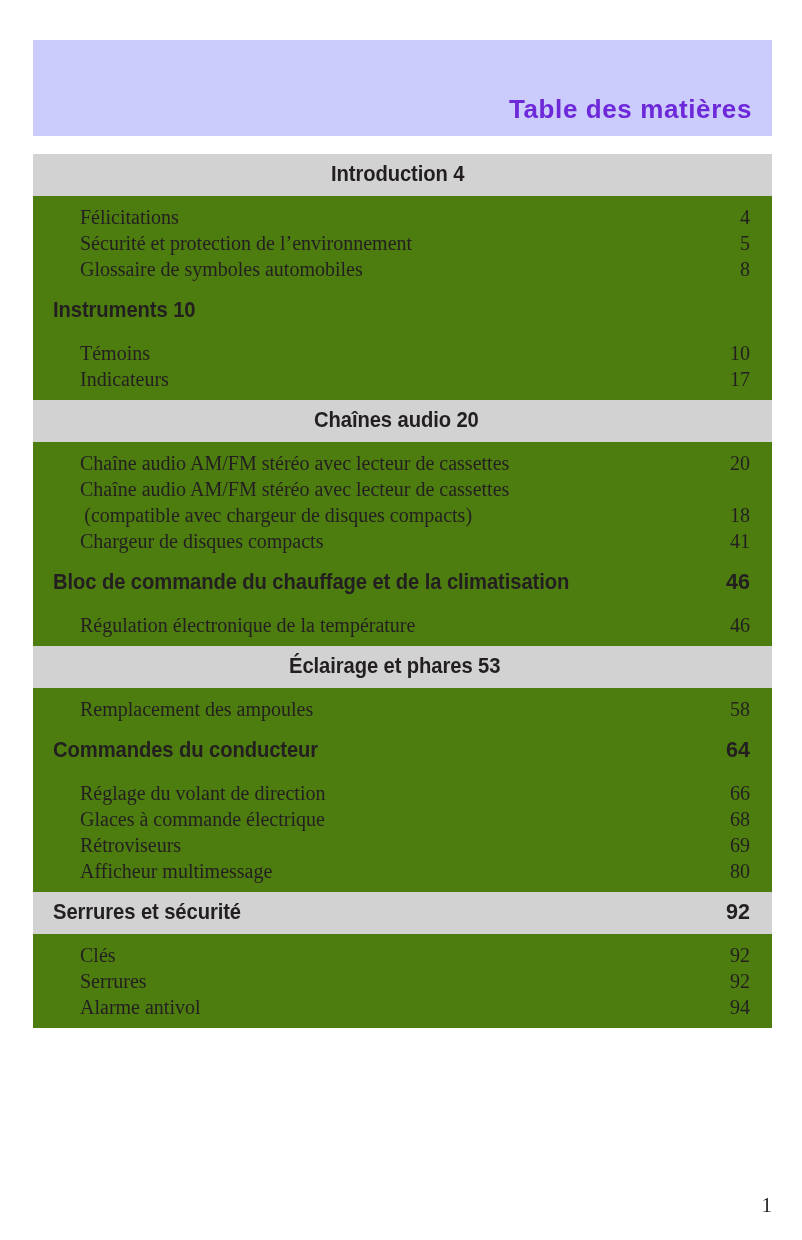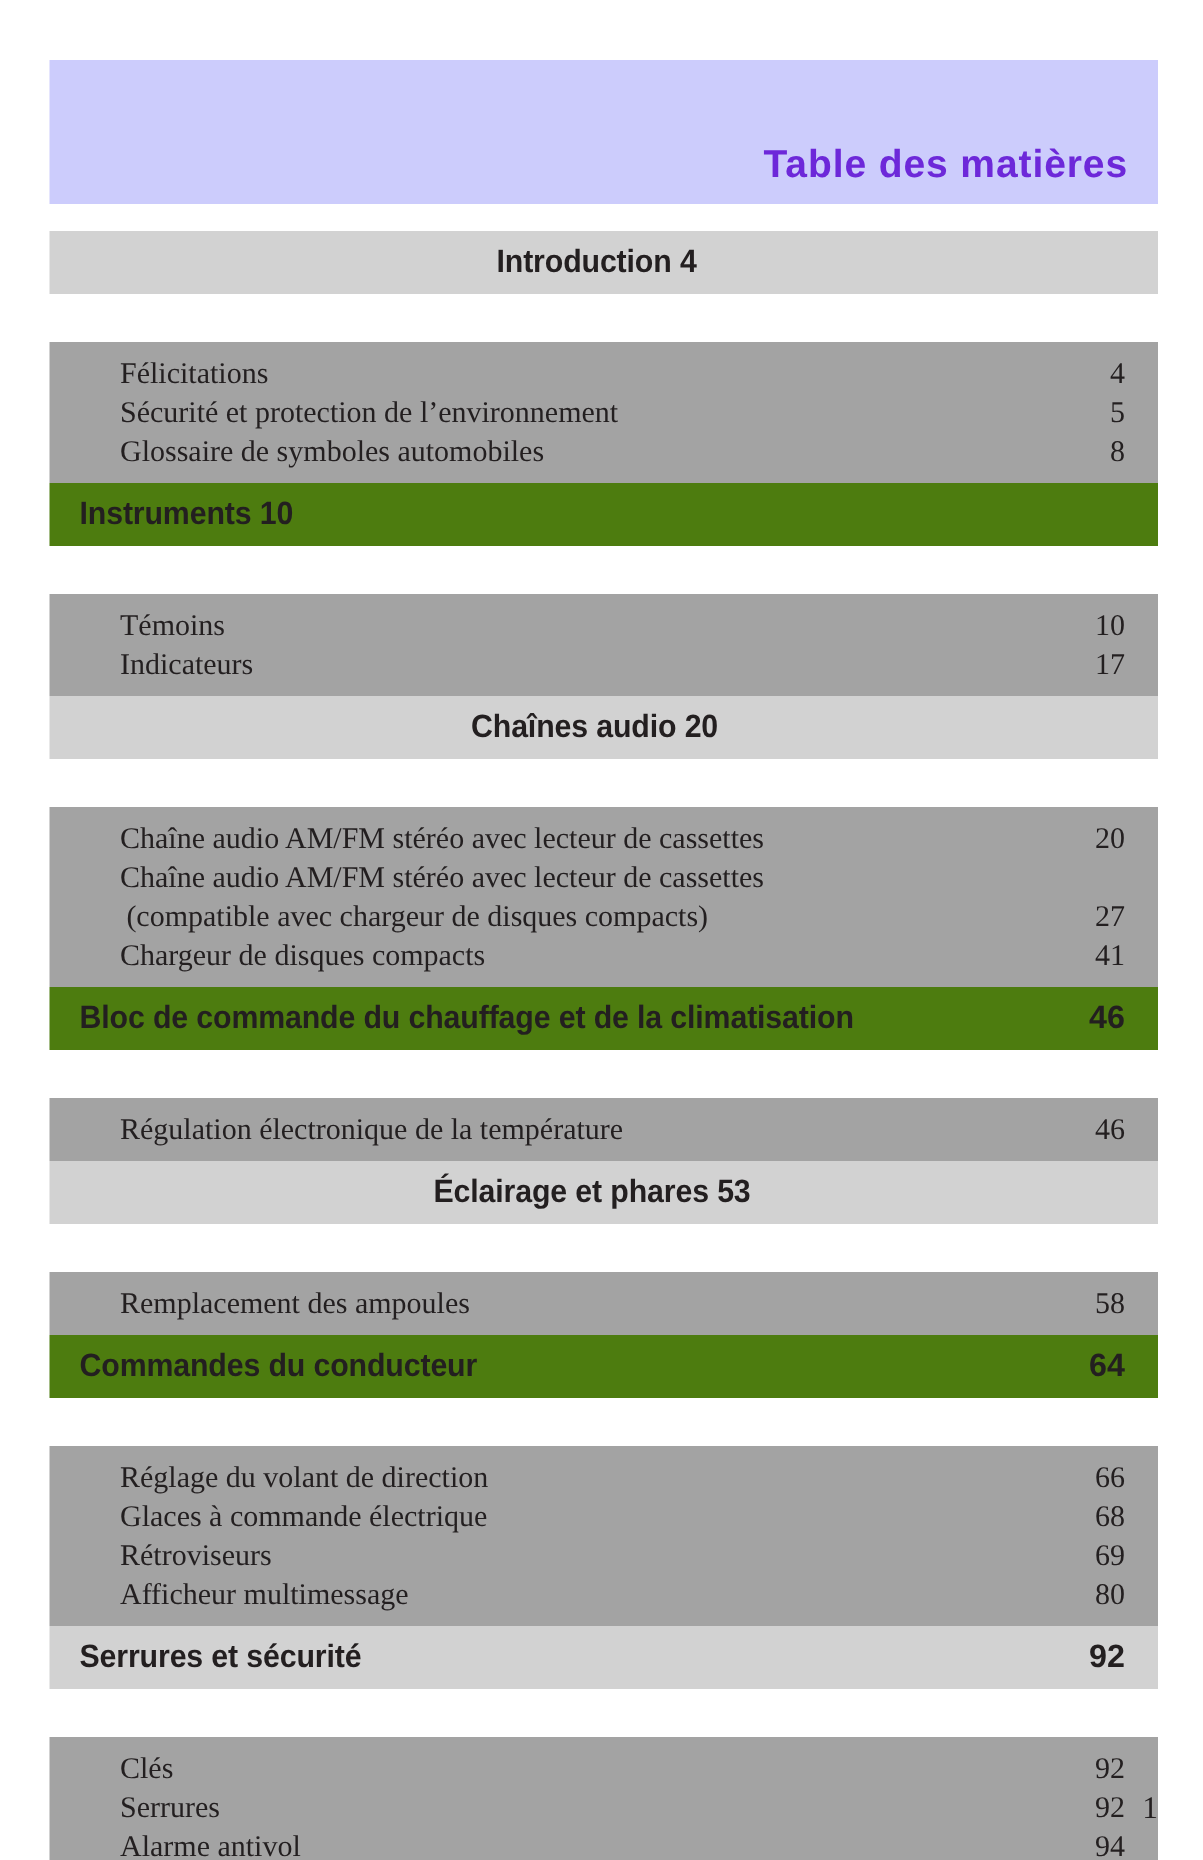--- a/index.html
+++ b/index.html
@@ -82,23 +82,22 @@
   .section-page {
     margin-left: auto;
     font-family: "Liberation Sans", sans-serif;
     font-weight: bold;
     font-size: 21.5px;
     color: #231f20;
     line-height: 1;
   }
 
   .entries {
-    background: #a3a3a3;
+    background: #4d7c0f;
     padding: 8px 0 8px 0;
-    margin-top: 32px;
   }
 
   .entry {
     position: relative;
     height: 26px;
     line-height: 26px;
   }
   .entry.tall {
     height: 52px;
     line-height: 26px;
@@ -191,21 +190,21 @@
         <div class="section-head gray">
           <span class="section-title">Chaînes audio 20</span>
         </div>
         <div class="entries">
           <div class="entry">
             <span class="entry-label indent">Chaîne audio AM/FM stéréo avec lecteur de cassettes</span>
             <span class="entry-page">20</span>
           </div>
           <div class="entry tall">
             <span class="entry-label wrapped"><span class="l1">Chaîne audio AM/FM stéréo avec lecteur de cassettes</span><span class="l2">(compatible avec chargeur de disques compacts)</span></span>
-            <span class="entry-page">27</span>
+            <span class="entry-page">18</span>
           </div>
           <div class="entry">
             <span class="entry-label indent">Chargeur de disques compacts</span>
             <span class="entry-page">41</span>
           </div>
         </div>
       </div>
       <div class="section">
         <div class="section-head purple">
           <span class="section-title">Bloc de commande du chauffage et de la climatisation</span>

